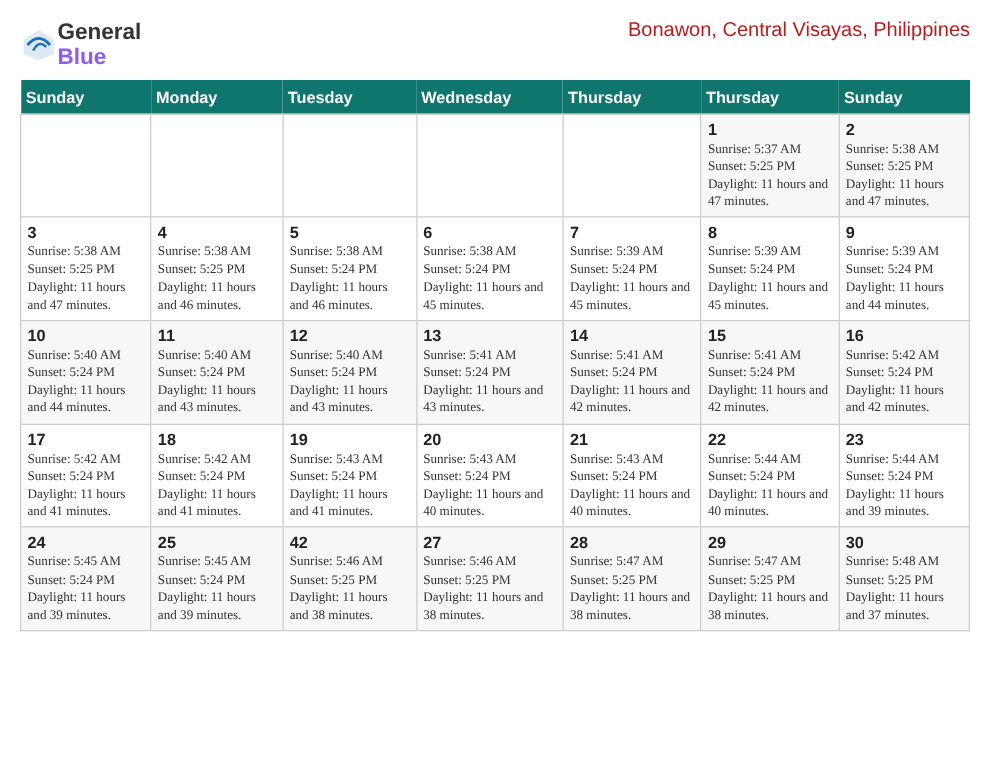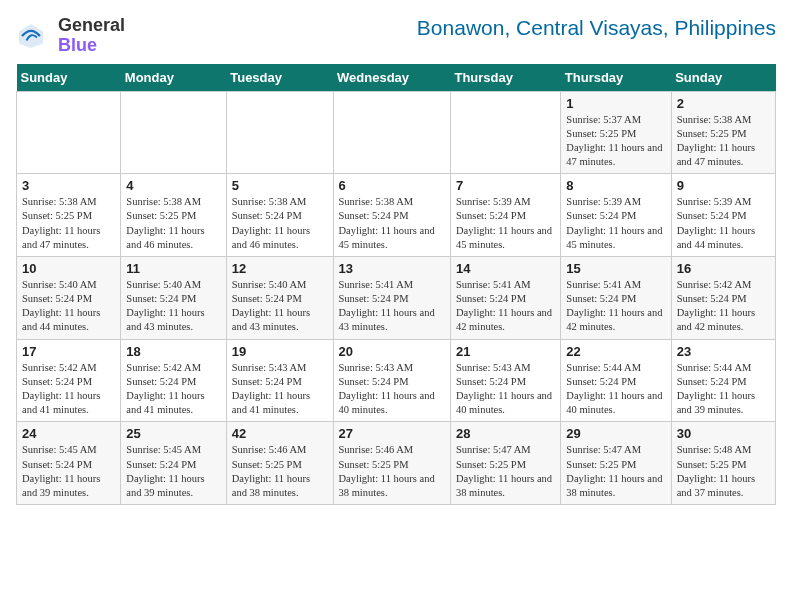--- a/index.html
+++ b/index.html
@@ -12,21 +12,21 @@
     }
     .header-area {
       display: flex;
       justify-content: space-between;
       align-items: flex-start;
       margin-bottom: 8px;
     }
     .logo {
       display: flex;
       align-items: center;
-      gap: 12px;
+      gap: 0;
     }
     .logo-text {
       font-size: 18px;
       font-weight: bold;
       line-height: 1.1;
     }
     .logo-text .general { color: #333; }
     .logo-text .blue { color: #8b5cf6; }
     .logo-icon {
       width: 30px;
@@ -34,22 +34,22 @@
     }
     .title-area {
       text-align: right;
     }
     .month-title {
       font-size: 36px;
       font-weight: bold;
       color: #222;
     }
     .location-title {
-      font-size: 21px;
-      color: #0369a1;
+      font-size: 16px;
+      color: #b91c1c;
     }
     table {
       width: 100%;
       border-collapse: collapse;
       font-size: 11px;
     }
     thead tr th {
       background-color: #0f766e;
       color: #fff;
       padding: 6px 4px;

